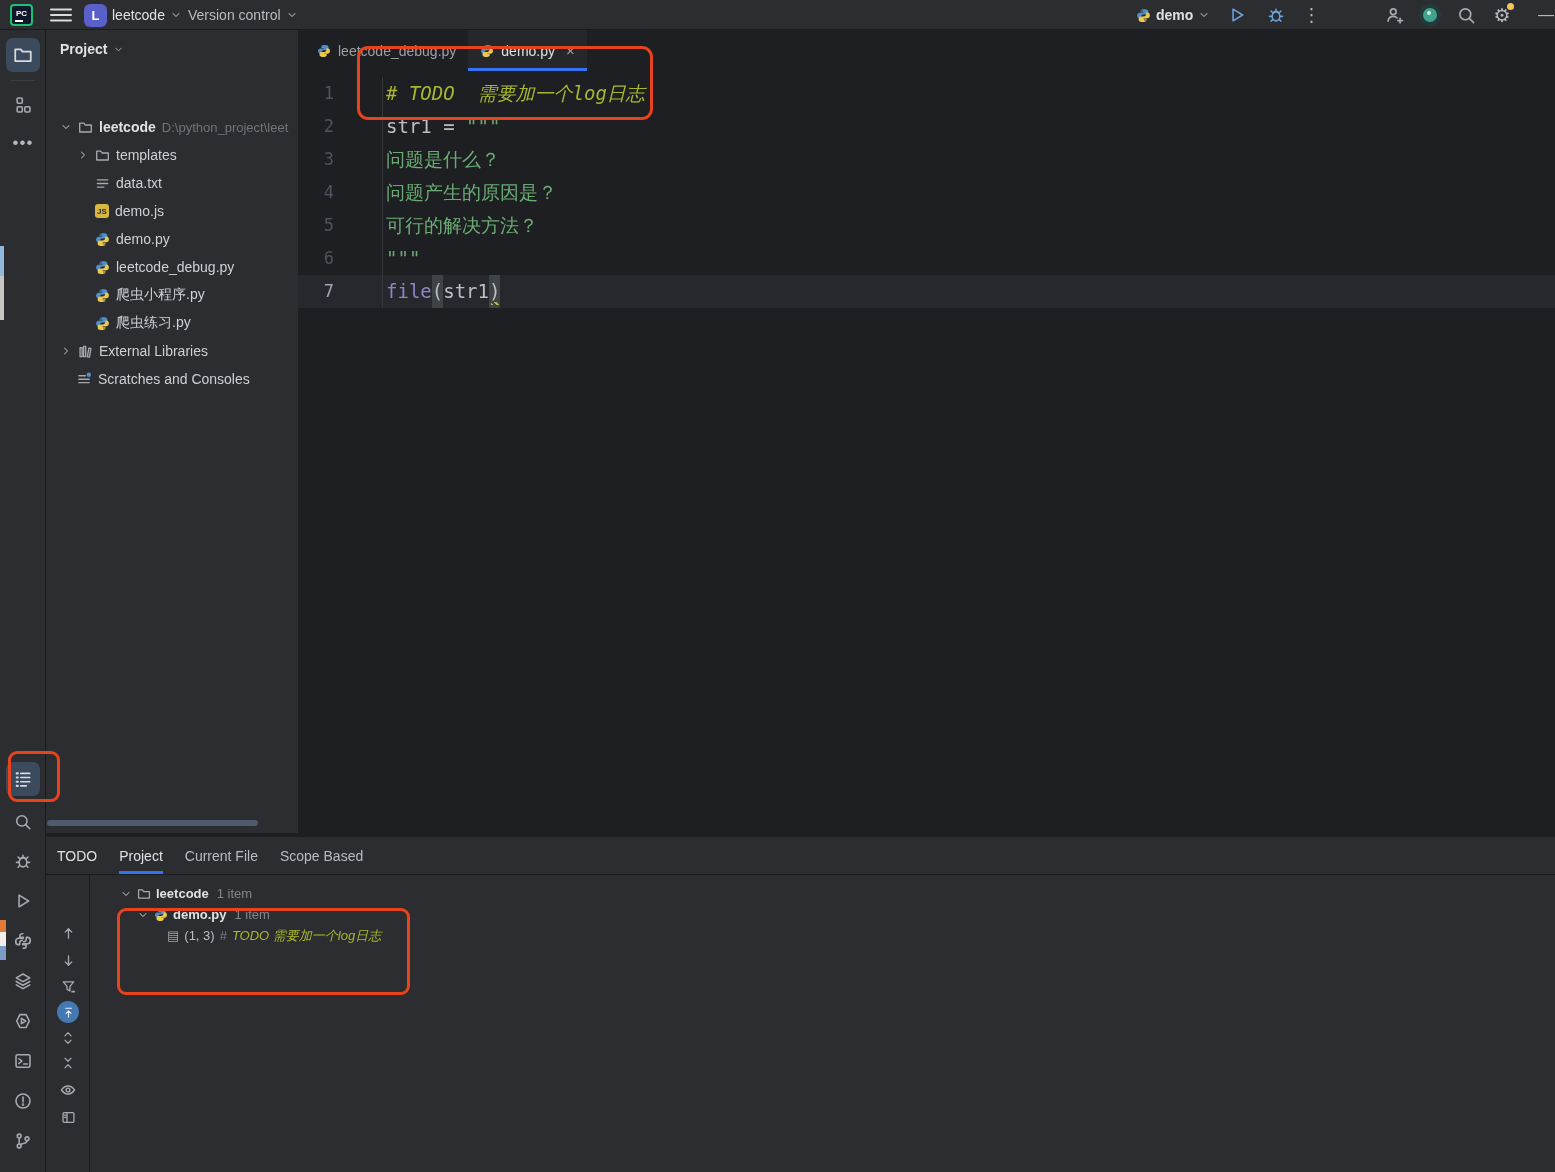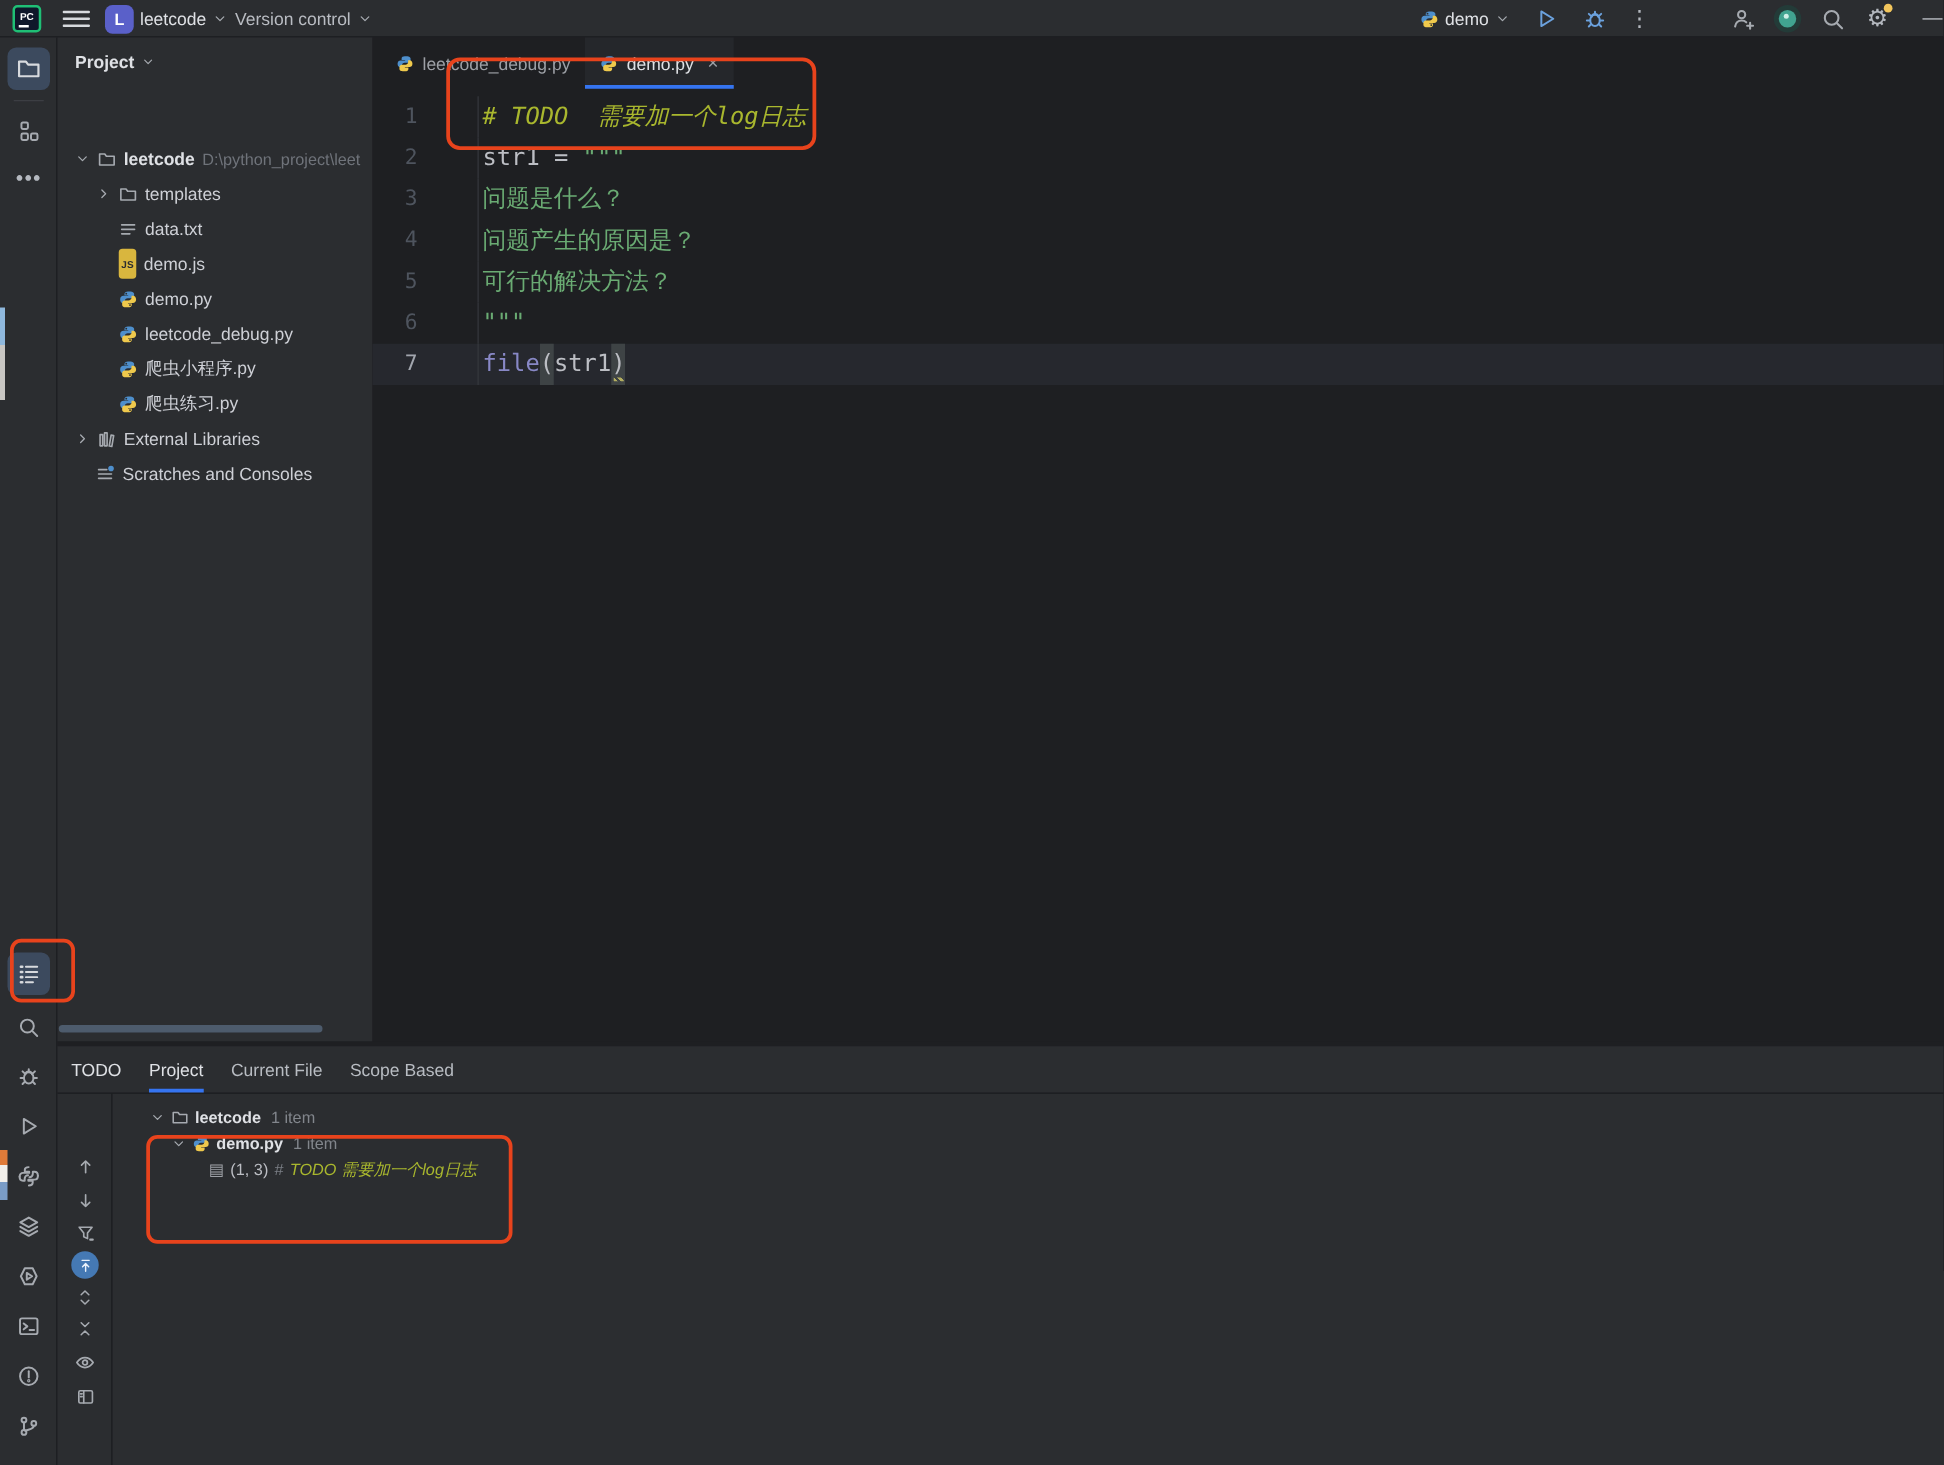--- a/index.html
+++ b/index.html
@@ -34,21 +34,21 @@
   .dots { color:#B4B8BF; font-size:17px; letter-spacing:1px; }
 
   
   .proj { position:absolute; left:46px; top:30px; width:252px; height:803px; background:#2B2D30; overflow:hidden; }
   .proj-head { position:absolute; left:14px; top:8px; height:22px; display:flex; align-items:center; gap:6px; font-size:14px; font-weight:bold; color:#DFE1E5; }
   .ptree { position:absolute; left:0; top:83px; right:0; }
   .prow { display:flex; align-items:center; height:28px; gap:6px; font-size:14px; color:#CED0D6; white-space:nowrap; }
   .prow .b { font-weight:bold; color:#DFE1E5; }
   .prow .path { color:#6F737A; font-size:13px; margin-left:0; }
   .chev12 { width:12px; height:12px; flex:none; }
-  .jsic { width:14px; height:24px; border-radius:3px; background:#D9B63E; color:#2B2D30; font-size:8px; font-weight:bold; display:flex; align-items:center; justify-content:center; flex:none; }
+  .jsic { width:14px; height:14px; border-radius:3px; background:#D9B63E; color:#2B2D30; font-size:8px; font-weight:bold; display:flex; align-items:center; justify-content:center; flex:none; }
   .hscroll { position:absolute; left:1px; top:790px; width:211px; height:6px; border-radius:3px; background:#4D5B6C; }
 
   
   .editor { position:absolute; left:298px; top:30px; width:1257px; height:803px; background:#1E1F22; }
   .tabbar { position:absolute; left:0; top:0; right:0; height:41px; display:flex; padding-left:7px; }
   .tab { display:flex; align-items:center; gap:7px; padding:0 12px; font-size:14px; color:#9DA0A6; position:relative; }
   .tab.active { color:#DFE1E5; background:#25272B; box-shadow:inset 0 -3px 0 #3574F0; }
   .tab .x { color:#9DA0A6; font-size:15px; margin-left:4px; }
   .code-area { position:absolute; left:0; top:41px; right:0; bottom:0; padding-top:6px; font-family:"DejaVu Sans Mono","Liberation Mono",monospace; font-size:19px; }
   .cl { display:flex; height:33px; line-height:33px; white-space:pre; }
@@ -113,21 +113,21 @@
           <path d="M4 6l4 4 4-4"></path>
         </svg>
     </div>
     <div class="widget" style="left:188px;">
       <span class="dim">Version control</span>
       <svg class="ic" width="12" height="12" viewBox="0 0 16 16">
           <path d="M4 6l4 4 4-4"></path>
         </svg>
     </div>
 
-    <div class="widget" style="left:1136px;">
+    <div class="widget" style="left:1136px;font-weight:bold;">
       <svg width="15" height="15" viewBox="0 0 16 16">
         <path fill="#4E8FCC" d="M7.9 1.2c-1.9 0-3 .8-3 2.1v1.2h3.2V5H3.9c-1.5 0-2.7 1.1-2.7 3s1.1 3.1 2.6 3.1h1.3V9.5C5.1 8.1 6.3 7 7.7 7h3.2c1.2 0 2.2-1 2.2-2.2V3.3c0-1.2-1.5-2.1-3-2.1zM6.4 2.3a.8.8 0 110 1.6.8.8 0 010-1.6z"></path>
         <path fill="#EFC94C" d="M8.1 14.8c1.9 0 3-.8 3-2.1v-1.2H7.9V11h4.2c1.5 0 2.7-1.1 2.7-3s-1.1-3.1-2.6-3.1h-1.3v1.6c0 1.4-1.2 2.5-2.6 2.5H5.1c-1.2 0-2.2 1-2.2 2.2v1.5c0 1.2 1.5 2.1 3 2.1zM9.6 13.7a.8.8 0 110-1.6.8.8 0 010 1.6z"></path>
       </svg>
       <span>demo</span>
       <svg class="ic" width="12" height="12" viewBox="0 0 16 16">
           <path d="M4 6l4 4 4-4"></path>
         </svg>
     </div>
     <div class="tb-ic" style="left:1223px;">

